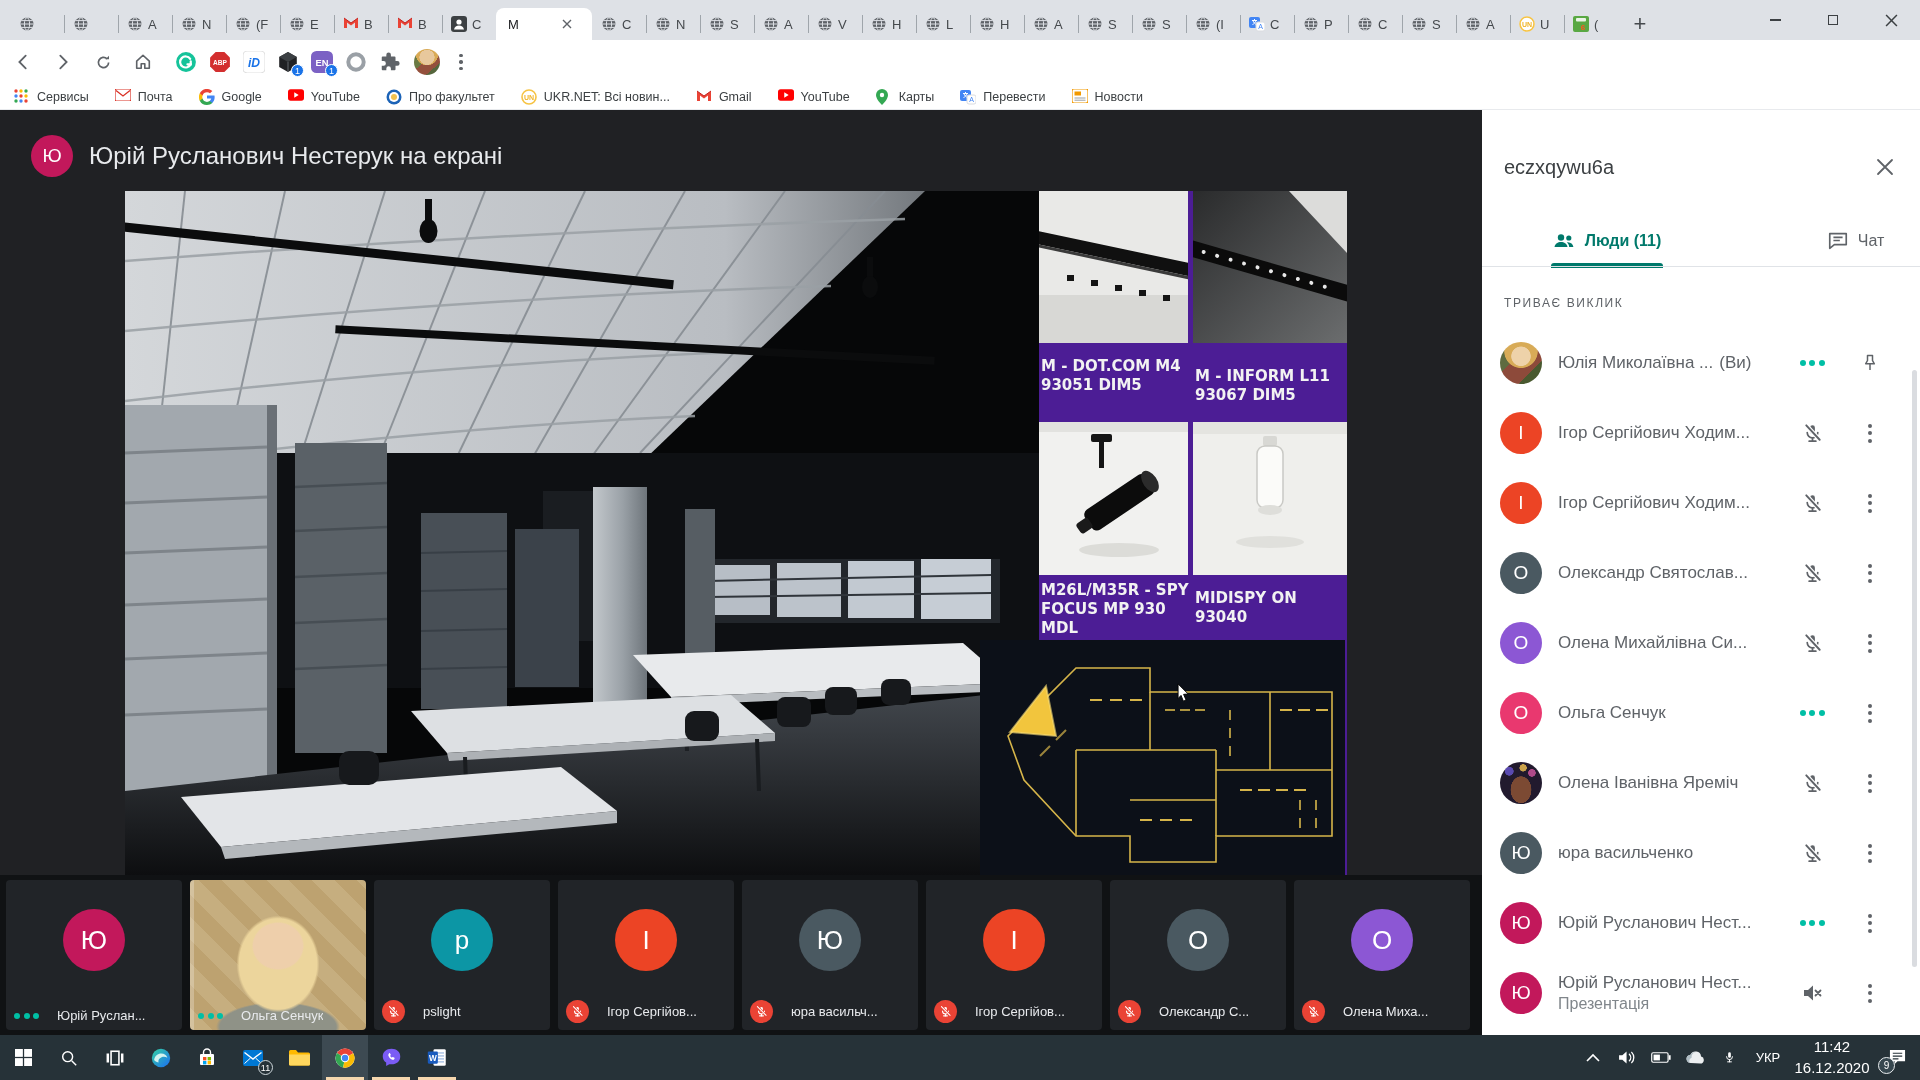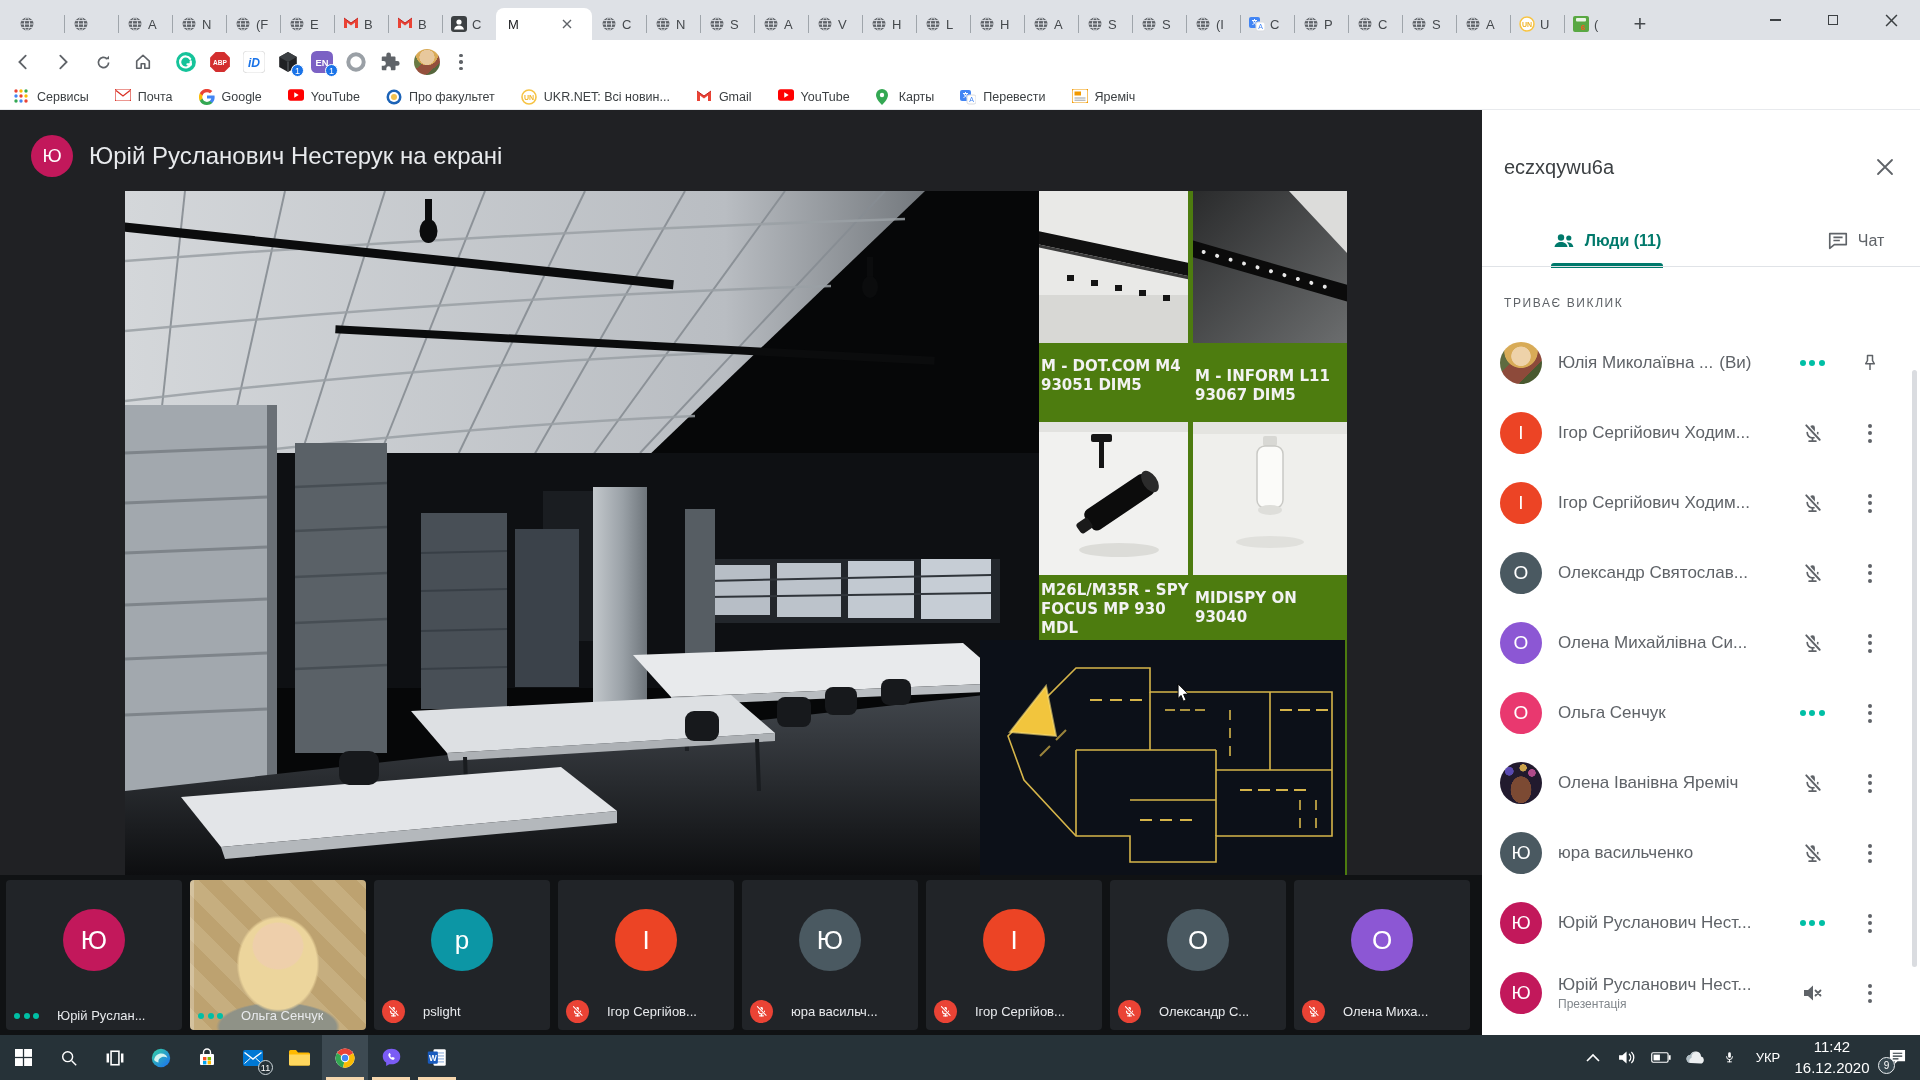--- a/index.html
+++ b/index.html
@@ -42,21 +42,21 @@
   .bm { display:flex; align-items:center; gap:7px; cursor:pointer; }
   .bm span { font-size:12.5px; color:#3c4043; white-space:nowrap; }
   .bm .bicon { width:16px; height:16px; display:flex; }
 
   
   .meet { position:absolute; left:0; top:110px; width:1482px; height:925px; background:#202124; overflow:hidden; }
   .banner { position:absolute; left:31px; top:25px; display:flex; align-items:center; gap:16px; }
   .banner-avatar { width:42px; height:42px; border-radius:50%; color:#fff; font-size:19px; display:flex; align-items:center; justify-content:center; }
   .banner-text { color:#e8eaed; font-size:24px; }
 
-  .share { position:absolute; left:125px; top:81px; width:1222px; height:684px; background:#4d7c0f; }
+  .share { position:absolute; left:125px; top:81px; width:1222px; height:684px; background:#4c1d95; }
   .scene { position:absolute; left:0; top:0; }
   .products { position:absolute; left:914px; top:0; width:308px; height:449px; }
   .pimg { position:absolute; overflow:hidden; }
   .plabel { position:absolute; color:#f2f2f2; font-size:15px; font-weight:bold; line-height:1.25; font-family:"DejaVu Sans",sans-serif; }
   .plan { position:absolute; left:855px; top:449px; }
   .cursor { position:absolute; left:1052px; top:492px; width:15px; height:22px; z-index:5; }
 
   
   .stripband { position:absolute; left:0; top:765px; width:1482px; height:160px; background:#101214; }
   .strip { position:absolute; left:6px; top:5px; display:flex; gap:8px; }
@@ -83,21 +83,21 @@
   .stab.active { color:#00796b; font-weight:bold; }
   .stab.active::after { content:""; position:absolute; left:50%; transform:translateX(-50%); bottom:-4px; width:112px; height:5px; border-radius:3px 3px 0 0; background:#00796b; }
   .side-divider { position:absolute; left:0; top:156px; width:438px; height:1px; background:#e0e3e7; }
   .side-section { position:absolute; left:22px; top:186px; font-size:12px; letter-spacing:1.6px; color:#5f6368; }
   .plist { position:absolute; left:0; top:218px; width:438px; }
   .prow { height:70px; display:flex; align-items:center; padding:0 37px 0 18px; gap:0; }
   .pavatar { width:42px; height:42px; border-radius:50%; flex:none; color:#fff; font-size:19px; display:flex; align-items:center; justify-content:center; }
   .pname-wrap { flex:1; margin-left:16px; min-width:0; }
   .pname { font-size:17px; color:#5f6368; white-space:nowrap; overflow:hidden; }
   .pname .suffix { margin-left:6px; }
-  .psub { font-size:12px; color:#80868b; margin-top:2px; }
+  .psub { font-size:16px; color:#80868b; margin-top:2px; }
   .pstatus { width:26px; flex:none; display:flex; justify-content:center; }
   .paction { width:26px; flex:none; margin-left:32px; display:flex; justify-content:center; cursor:pointer; }
   .pkebab { display:flex; flex-direction:column; gap:3.5px; }
   .pkebab i { width:4px; height:4px; border-radius:50%; background:#5f6368; }
   .side-scroll { position:absolute; right:3px; top:260px; width:5px; height:597px; border-radius:3px; background:#dadce0; }
   .avatar-yulia { background:
       radial-gradient(circle at 50% 34%, #eed2a9 0 27%, transparent 29%),
       radial-gradient(circle at 50% 22%, #d8ab57 0 42%, transparent 44%),
       linear-gradient(135deg,#5e6b40 0 38%, #8d4a3a 38% 72%, #49592f 72%); }
   .avatar-tetiana { background:
@@ -613,21 +613,21 @@
         <span>Перевести</span>
       </div>
       <div class="bm">
         <span class="bicon">
           <svg width="16" height="14" viewBox="0 0 16 14">
             <rect width="16" height="14" rx="2" fill="#fff" stroke="#f29900" stroke-width="1.2"></rect>
             <rect x="2.5" y="2.5" width="6.5" height="4" fill="#f29900"></rect>
             <path d="M2.5 9h11M2.5 11.2h11" stroke="#9aa0a6" stroke-width="1"></path>
           </svg>
         </span>
-        <span>Яреміч</span>
+        <span>Новости</span>
       </div>
     </div>
 
   <div class="meet">
     <div class="banner">
       <div class="banner-avatar" style="background: rgb(194, 24, 91);">Ю</div>
       <div class="banner-text">Юрій Русланович Нестерук на екрані</div>
     </div>
 
     <div class="share">

